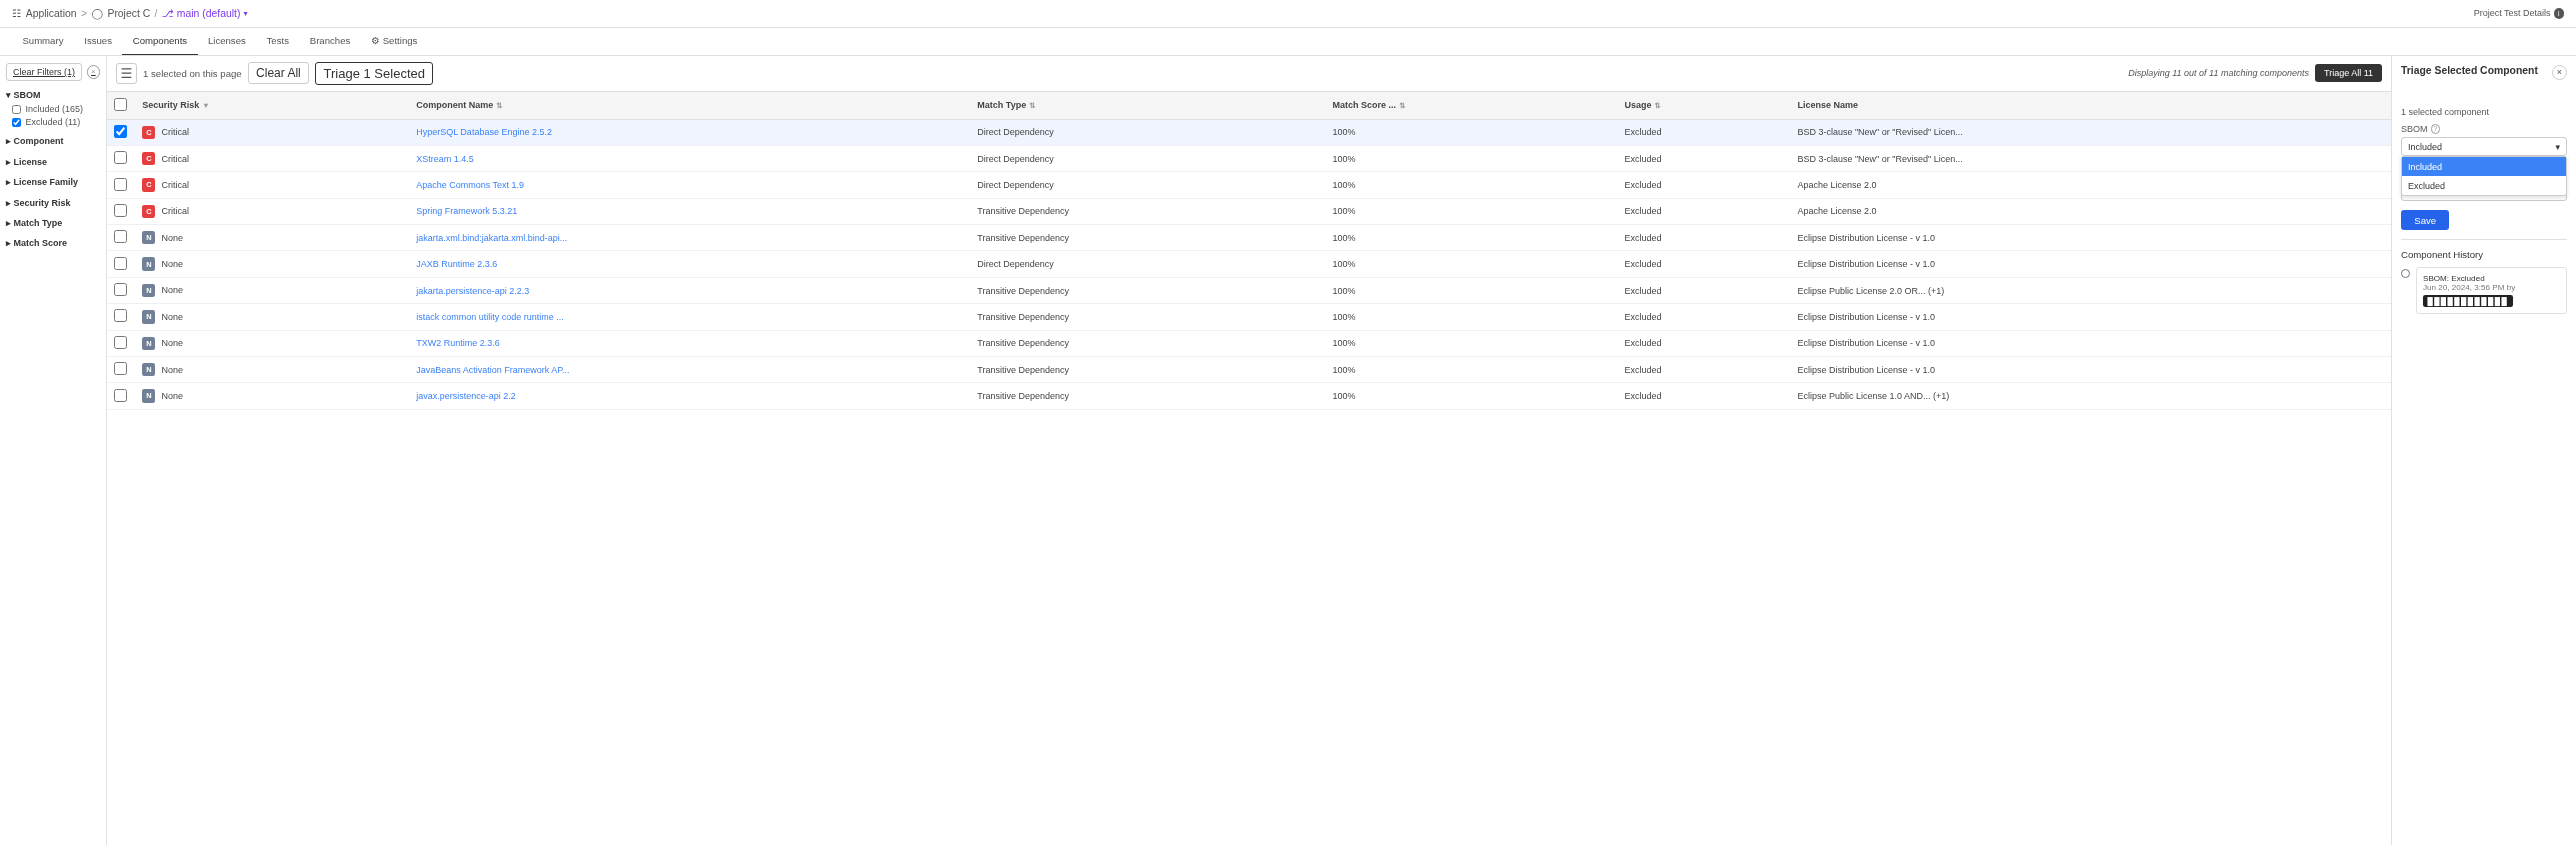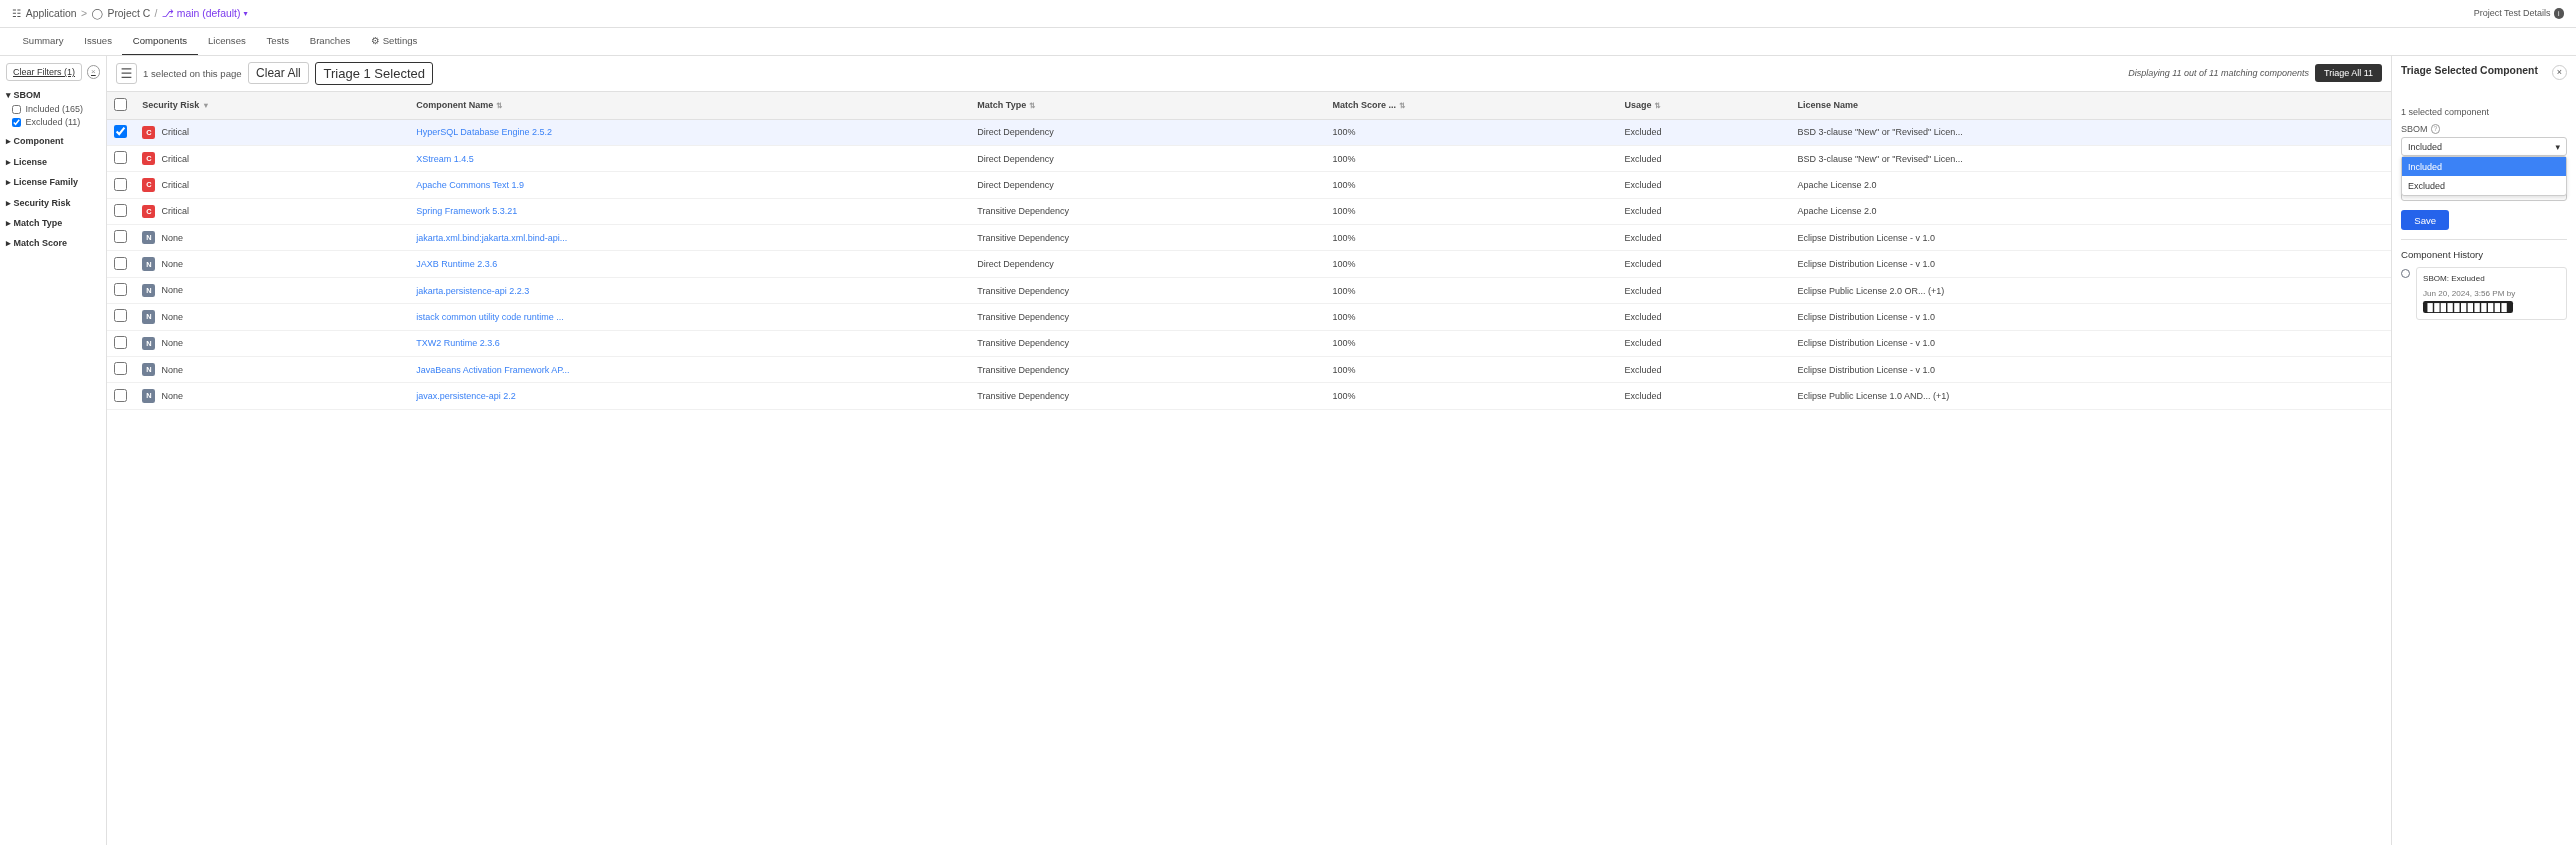--- a/index.html
+++ b/index.html
@@ -77,21 +77,21 @@
     .dropdown-menu { position: absolute; top: 100%; left: 0; right: 0; border: 0.7px solid #ccc; border-radius: 3px; background: #fff; z-index: 100; box-shadow: 0 1.5px 4.4px rgba(0,0,0,0.12); }
     .dropdown-option { padding: 4.4px 6px; font-size: 9px; cursor: pointer; }
     .dropdown-option.selected { background: #3b82f6; color: #fff; }
     .panel-textarea { width: 100%; padding: 3.7px 6px; border: 0.7px solid #ccc; border-radius: 3px; font-size: 9px; resize: none; height: 37px; color: #999; }
     .save-btn { background: #2563eb; color: #fff; border: none; border-radius: 3px; padding: 4.4px 13.3px; font-size: 9.6px; cursor: pointer; font-weight: 400; }
     .divider { border: none; border-top: 0.7px solid #e0e0e0; margin: 9px 0; }
     .history-title { font-size: 9.6px; font-weight: 400; color: #333; margin-bottom: 7.4px; }
     .history-item { display: flex; gap: 6px; align-items: flex-start; }
     .history-dot { width: 9px; height: 9px; border-radius: 50%; border: 1.5px solid #6b7280; background: #fff; margin-top: 1.5px; flex-shrink: 0; }
     .history-card { border: 0.7px solid #e0e0e0; border-radius: 3px; padding: 6px; font-size: 8.1px; flex: 1; }
-    .history-event { font-weight: 500; margin-bottom: 6px; }
+    .history-event { font-weight: 500; margin-bottom: 0; }
     .history-meta { color: #777; margin-bottom: 3px; }
     .history-user { background: #e5e7eb; border-radius: 2.2px; padding: 1.5px 4.4px; font-size: 7.4px; color: #333; display: inline-block; }
   </style>
 </head>
 <body>
 
 <div class="top-header">
   <div class="breadcrumb">
     <span class="breadcrumb-item app">
       <span>☷</span>

